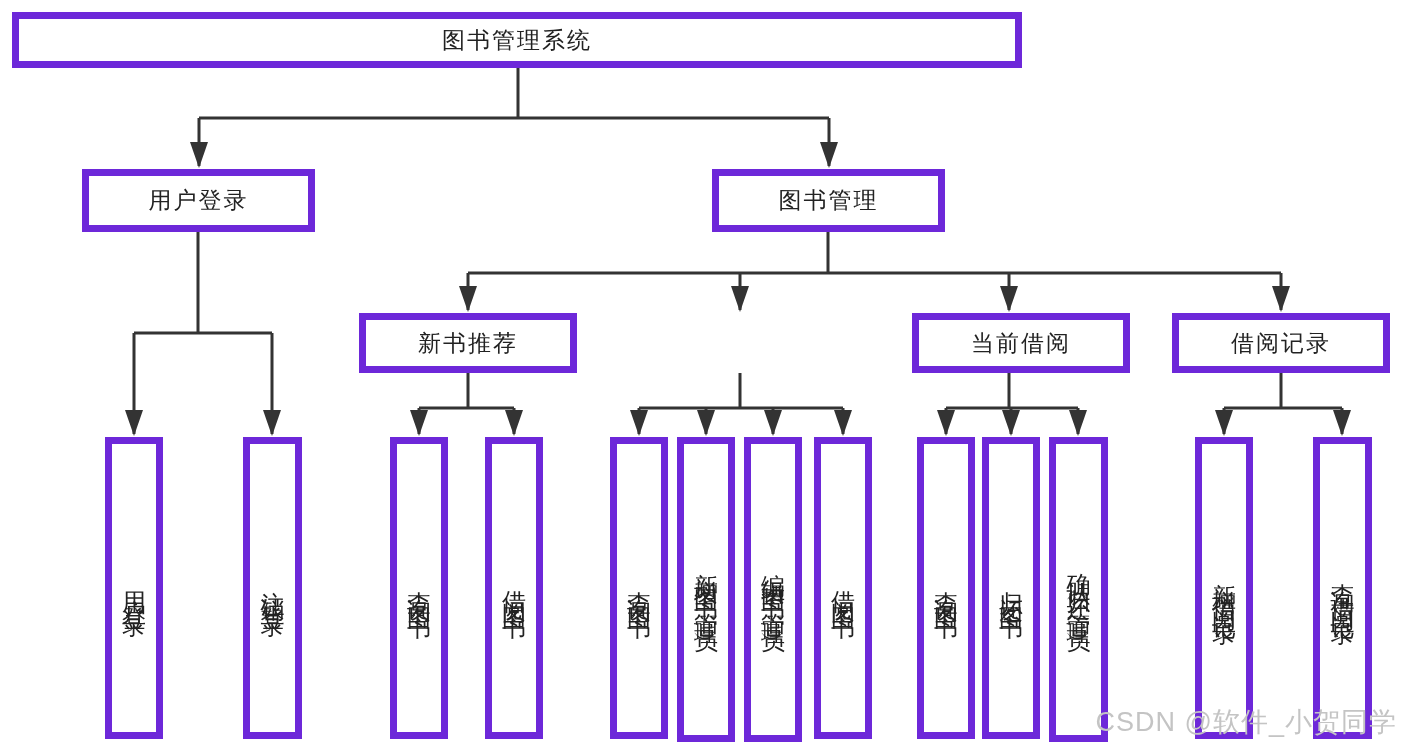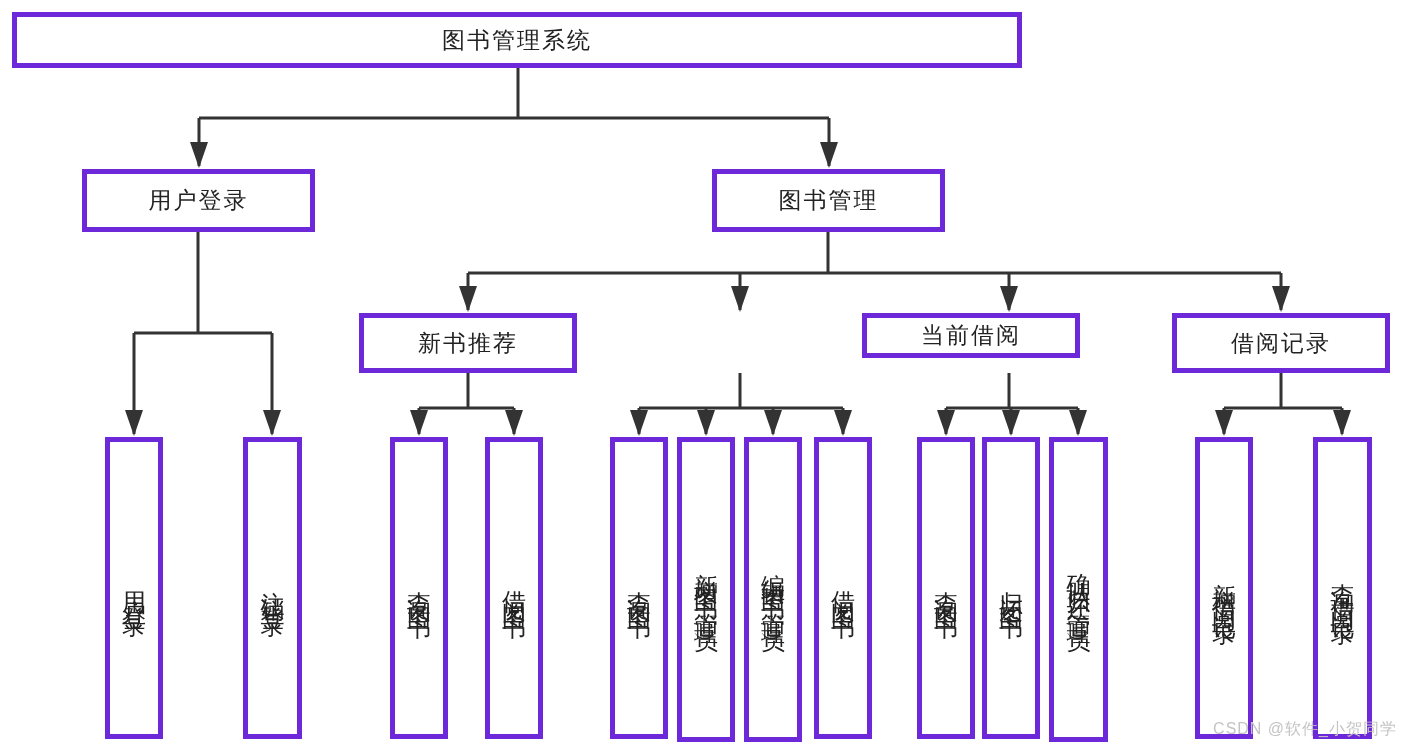--- a/index.html
+++ b/index.html
@@ -18,21 +18,21 @@
   .wires {
     position: absolute;
     left: 0;
     top: 0;
     pointer-events: none;
   }
   .node {
     position: absolute;
     box-sizing: border-box;
     background: #ffffff;
-    border: 5px solid #6d28d9;
+    border: 7px solid #6d28d9;
     color: #222222;
     display: flex;
     align-items: center;
     justify-content: center;
     text-align: center;
     line-height: 1;
   }
   .hbox {
     font-size: 23px;
     letter-spacing: 2px;
@@ -42,21 +42,21 @@
     writing-mode: vertical-rl;
     text-orientation: mixed;
     font-size: 24px;
     letter-spacing: 8px;
     white-space: nowrap;
   }
   .watermark {
     position: absolute;
     right: 8px;
     bottom: 7px;
-    font-size: 16px;
+    font-size: 27px;
     letter-spacing: 1px;
     color: #c4c4c4;
     white-space: nowrap;
   }
 </style>
 </head>
 <body>
 
 <div class="canvas">
 
@@ -90,21 +90,21 @@
       <polygon points="1333,410 1351,410 1342,436"></polygon>
     </g>
   </svg>
 
   <div class="node hbox" style="left:12px; top:12px; width:1010px; height:56px;">图书管理系统</div>
 
   <div class="node hbox" style="left:82px; top:169px; width:233px; height:63px;">用户登录</div>
   <div class="node hbox" style="left:359px; top:313px; width:218px; height:60px;">新书推荐</div>
 
   <div class="node hbox" style="left:712px; top:169px; width:233px; height:63px;">图书管理</div>
-  <div class="node hbox" style="left:862px; top:313px; width:218px; height:45px;">当前借阅</div>
+  <div class="node hbox" style="left:912px; top:313px; width:218px; height:60px;">当前借阅</div>
   <div class="node hbox" style="left:1172px; top:313px; width:218px; height:60px;">借阅记录</div>
 
   <div class="node vbox" style="left:105px; top:437px; width:58px; height:302px;">用户登录</div>
   <div class="node vbox" style="left:243px; top:437px; width:59px; height:302px;">注销登录</div>
 
   <div class="node vbox" style="left:390px; top:437px; width:58px; height:302px;">查询图书</div>
   <div class="node vbox" style="left:485px; top:437px; width:58px; height:302px;">借阅图书</div>
 
   <div class="node vbox" style="left:610px; top:437px; width:58px; height:302px;">查询图书</div>
   <div class="node vbox" style="left:677px; top:437px; width:58px; height:305px;">新增图书（管理员）</div>

